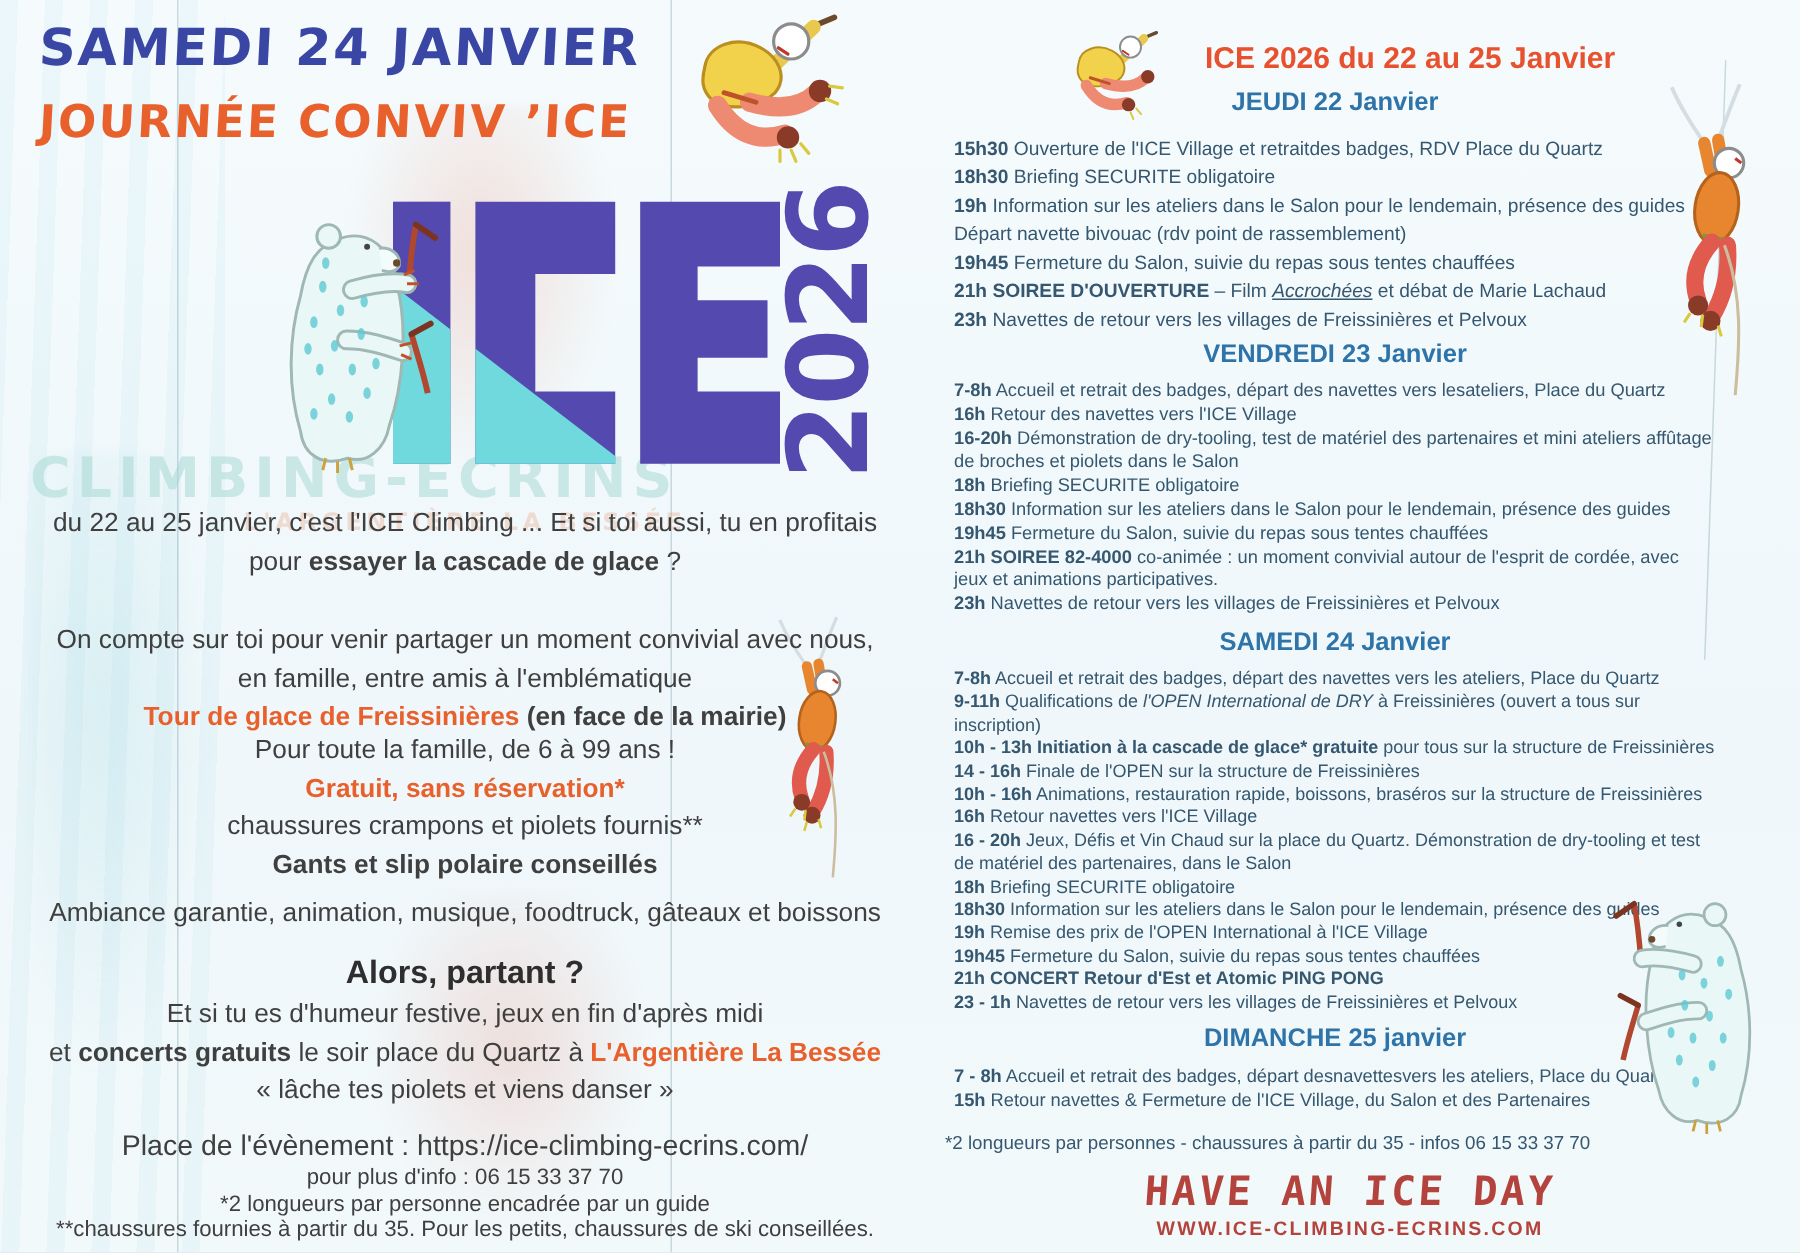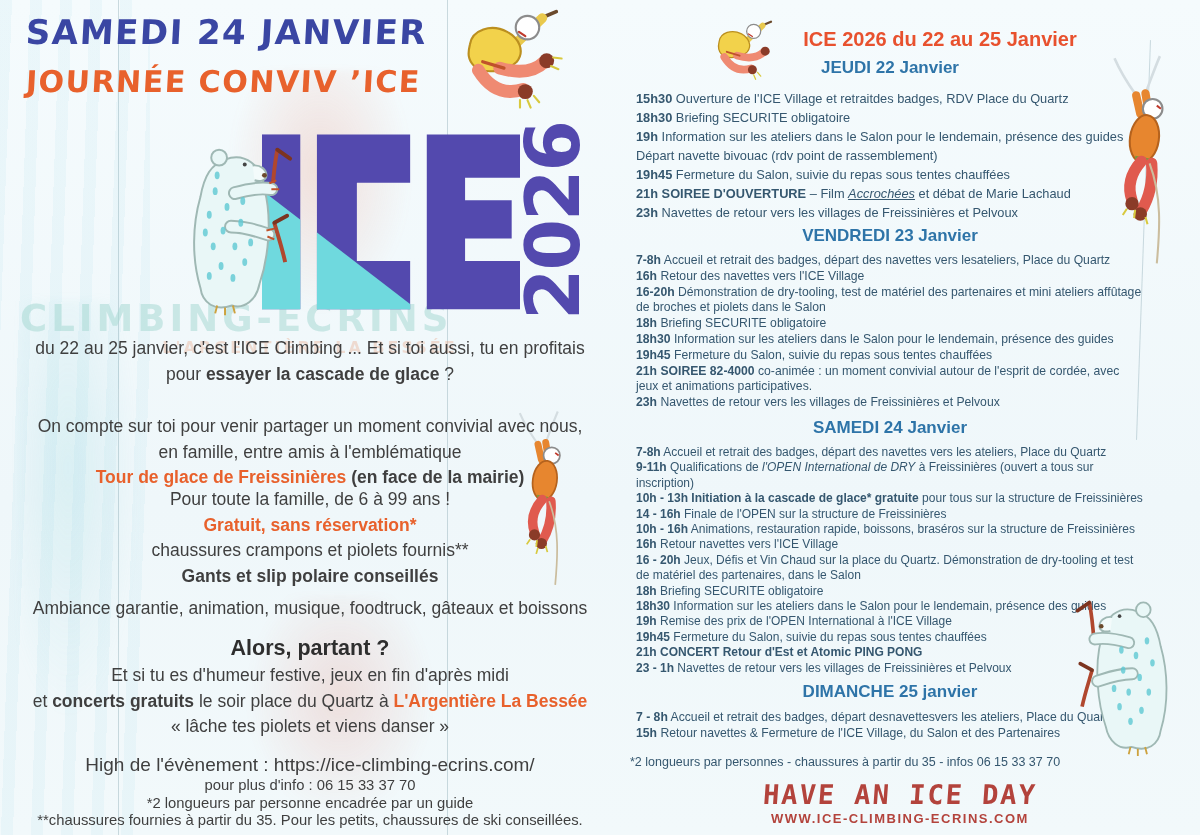--- a/index.html
+++ b/index.html
@@ -204,21 +204,21 @@
   <div class="para p4">
       <div class="tl"><span>Ambiance garantie, animation, musique, foodtruck, gâteaux et boissons</span></div>
     </div>
   <div class="para p5">
       <div class="tl big"><span>Alors, partant ?</span></div>
       <div class="tl"><span>Et si tu es d'humeur festive, jeux en fin d'après midi</span></div>
       <div class="tl"><span>et </span><span class="b">concerts gratuits</span><span> le soir place du Quartz à </span><span class="b" style="color: rgb(232, 97, 44);">L'Argentière La Bessée</span></div>
       <div class="tl"><span>« lâche tes piolets et viens danser »</span></div>
     </div>
   <div class="para p6">
-      <div class="tl prog"><span>High de l'évènement : https://ice-climbing-ecrins.com/</span></div>
+      <div class="tl prog"><span>Place de l'évènement : https://ice-climbing-ecrins.com/</span></div>
       <div class="tl small"><span>pour plus d'info : 06 15 33 37 70</span></div>
       <div class="tl small"><span>*2 longueurs par personne encadrée par un guide</span></div>
       <div class="tl small"><span>**chaussures fournies à partir du 35. Pour les petits, chaussures de ski conseillées.</span></div>
     </div>
 
   <div class="abs rpage">
 
     <svg class="ill sit-small" viewBox="0 0 150 110">
       <g stroke-linecap="round">
         <path d="M127,14 l12,-5" stroke="#6b4a2c" stroke-width="3.5"></path>

